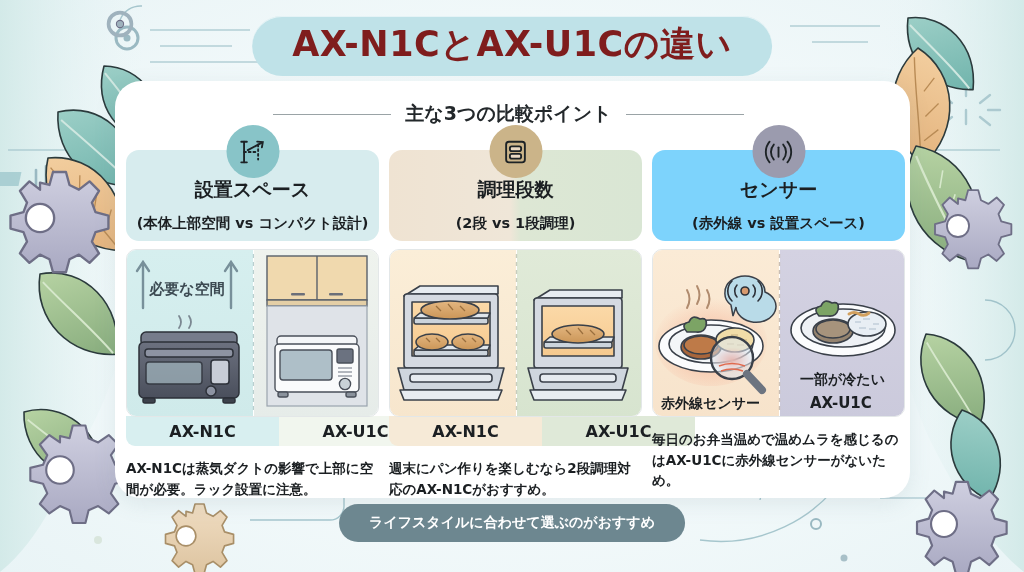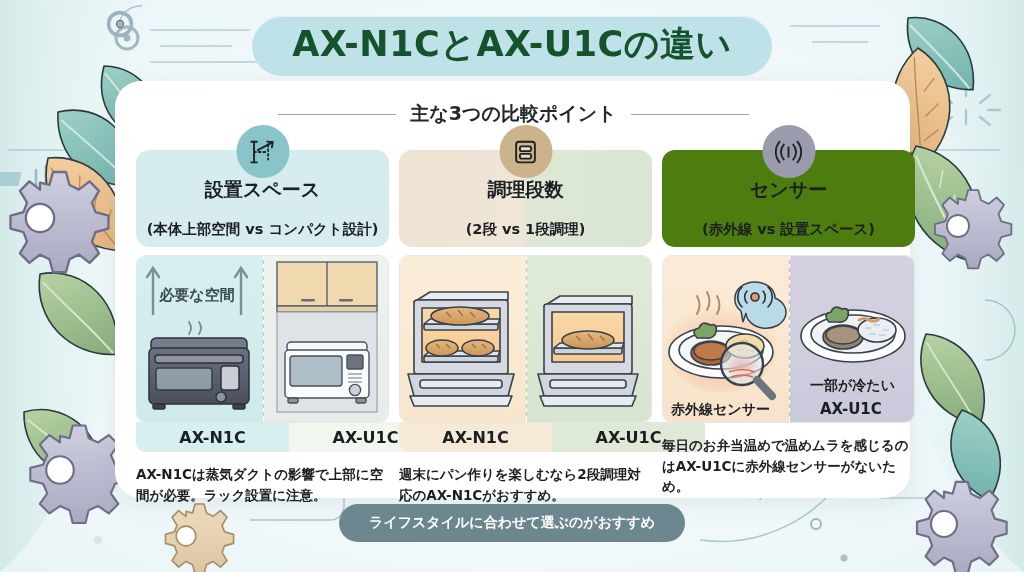--- a/index.html
+++ b/index.html
@@ -22,34 +22,34 @@
   .title-pill {
     position: absolute; left: 50%; transform: translateX(-50%);
     top: 16px;
     background: #bfe2e8;
     border-radius: 34px;
     padding: 9px 40px 12px 40px;
     z-index: 6;
     box-shadow: 0 1px 0 rgba(255,255,255,0.6) inset;
   }
   .title-pill span {
-    font-size: 35px; font-weight: bold; color: #14532d;
+    font-size: 35px; font-weight: bold; color: #7f1d1d;
     letter-spacing: 0.5px; white-space: nowrap; line-height: 1.1;
   }
 
   
   .card {
     position: absolute;
     left: 115px; top: 81px;
     width: 795px; height: 417px;
     background: #ffffff;
     border-radius: 26px;
     box-shadow: 0 6px 22px rgba(90,120,130,0.12);
     z-index: 5;
-    padding: 16px 17px 0 19px;
+    padding: 16px 17px 0 9px;
   }
 
   
   .subtitle-row {
     display: flex; align-items: center; justify-content: center;
     gap: 14px; margin-top: 4px;
   }
   .subtitle-row .rule { height: 1px; background: #9aa3a6; width: 118px; }
   .subtitle-row .txt {
     font-size: 19px; font-weight: bold; color: #23282b; white-space: nowrap;
@@ -63,33 +63,33 @@
 
   .col-head {
     border-radius: 13px;
     padding: 28px 6px 9px 6px;
     text-align: center;
     position: relative;
     min-height: 84px;
   }
   .col-head.c1 { background: #d7ecee; }
   .col-head.c2 { background: linear-gradient(90deg, #efe3d2 0%, #efe6d8 48%, #dde7d4 52%, #d9e6d4 100%); }
-  .col-head.c3 { background: #4d7c0f; }
+  .col-head.c3 { background: #7dd3fc; }
 
   .col-icon {
     position: absolute; left: 50%; top: -25px; transform: translateX(-50%);
     width: 53px; height: 53px; border-radius: 50%;
     display: flex; align-items: center; justify-content: center;
   }
   .col-icon.c1 { background: #88c4c8; }
   .col-icon.c2 { background: #cbb489; }
   .col-icon.c3 { background: #9b9bae; }
 
   .col-title { font-size: 19px; font-weight: bold; color: #1b1f22; line-height: 1.2; }
-  .col-sub   { font-size: 14.5px; font-weight: bold; color: #1b1f22; margin-top: 20px; line-height: 1.2; }
+  .col-sub   { font-size: 14.5px; font-weight: bold; color: #1b1f22; margin-top: 14px; line-height: 1.2; }
 
   
   .panel {
     margin-top: 8px;
     height: 168px; width: 253px;
     border-radius: 10px;
     overflow: hidden;
     position: relative;
     border: 1px solid #e3e7e8;
   }

